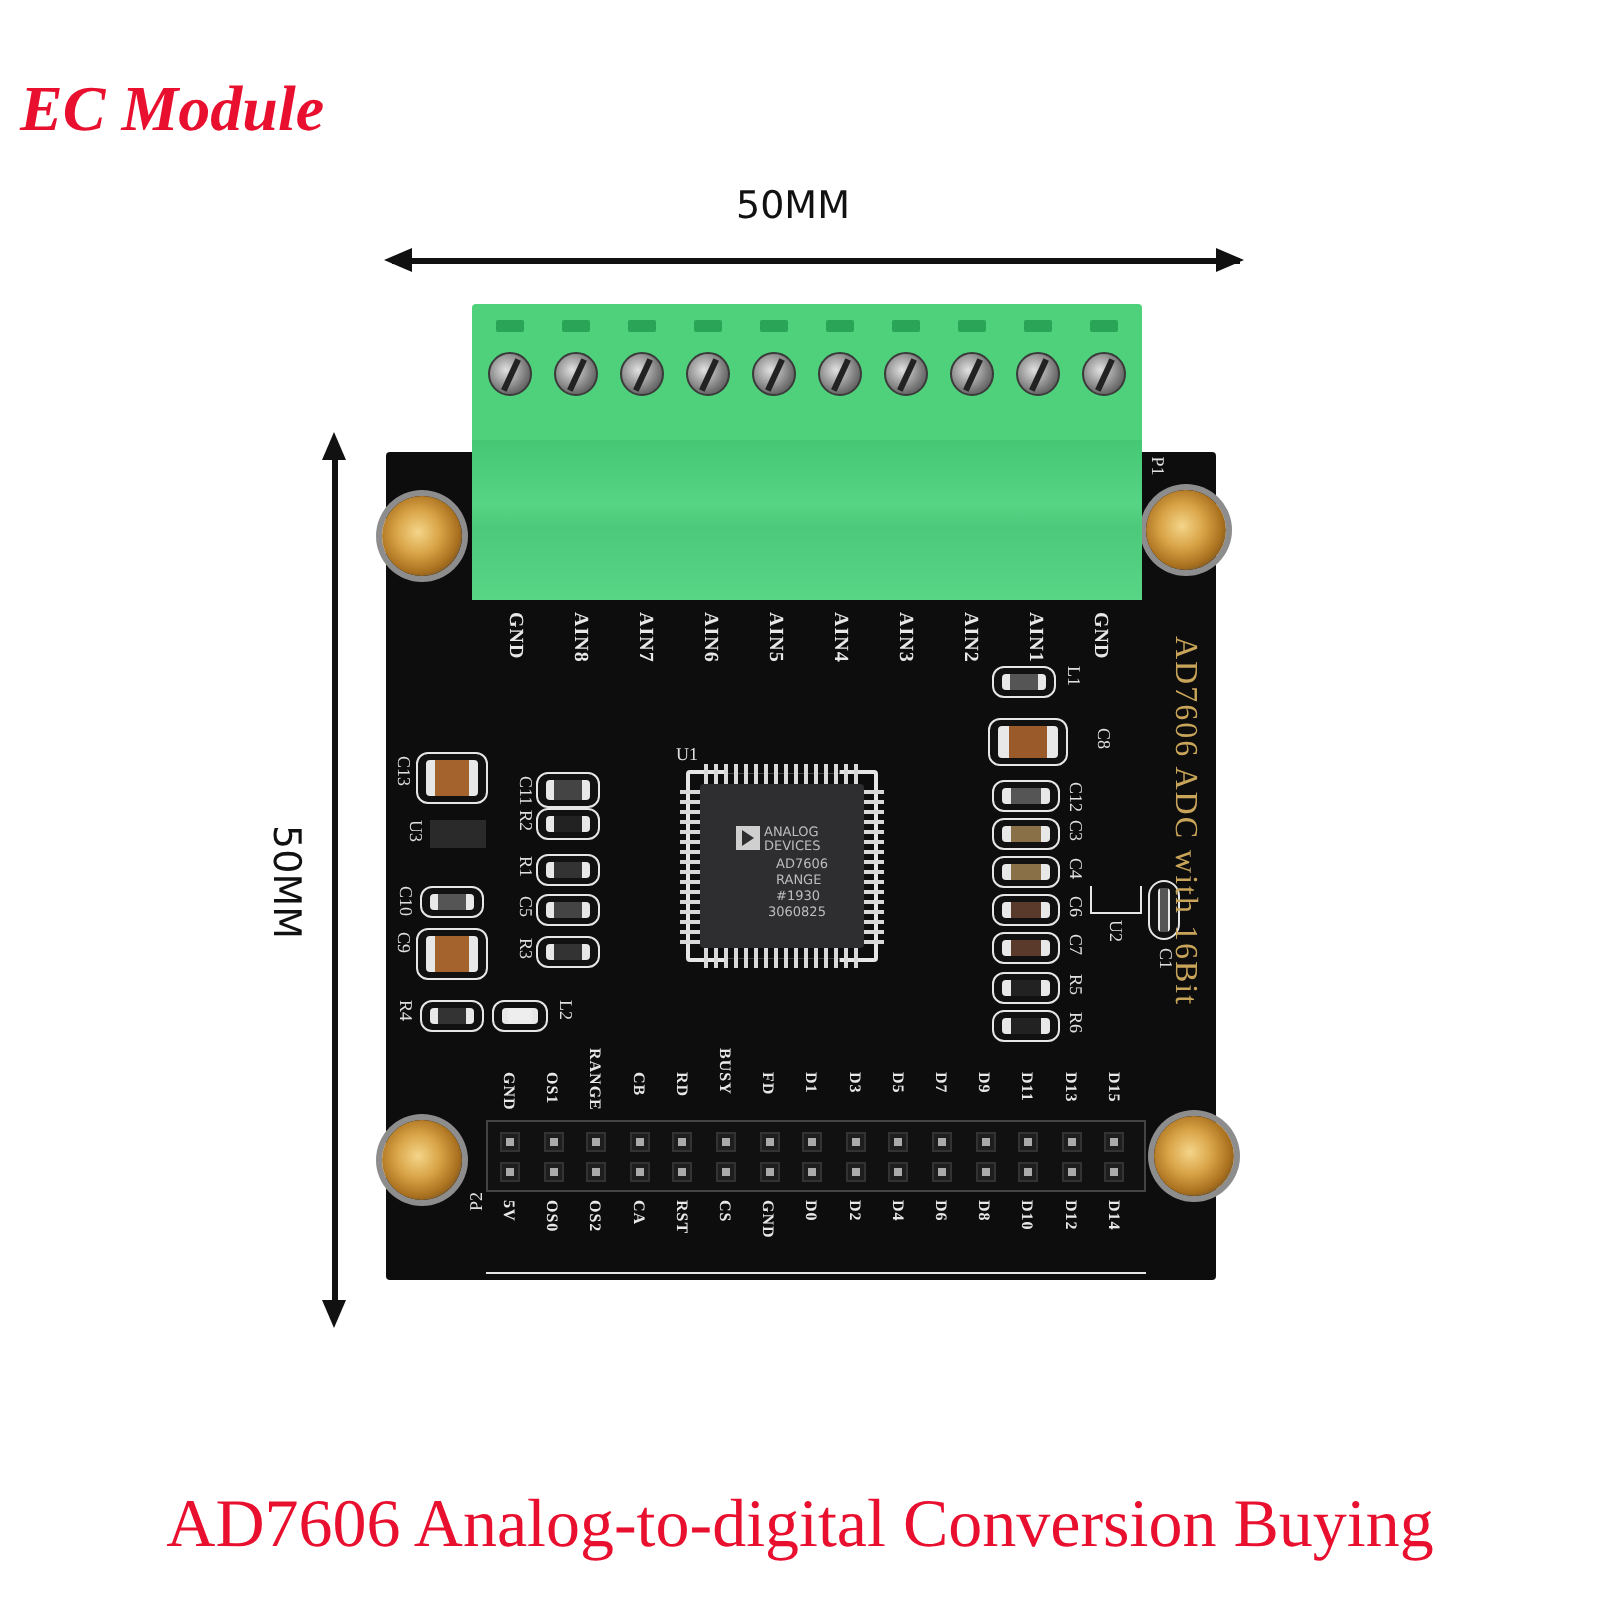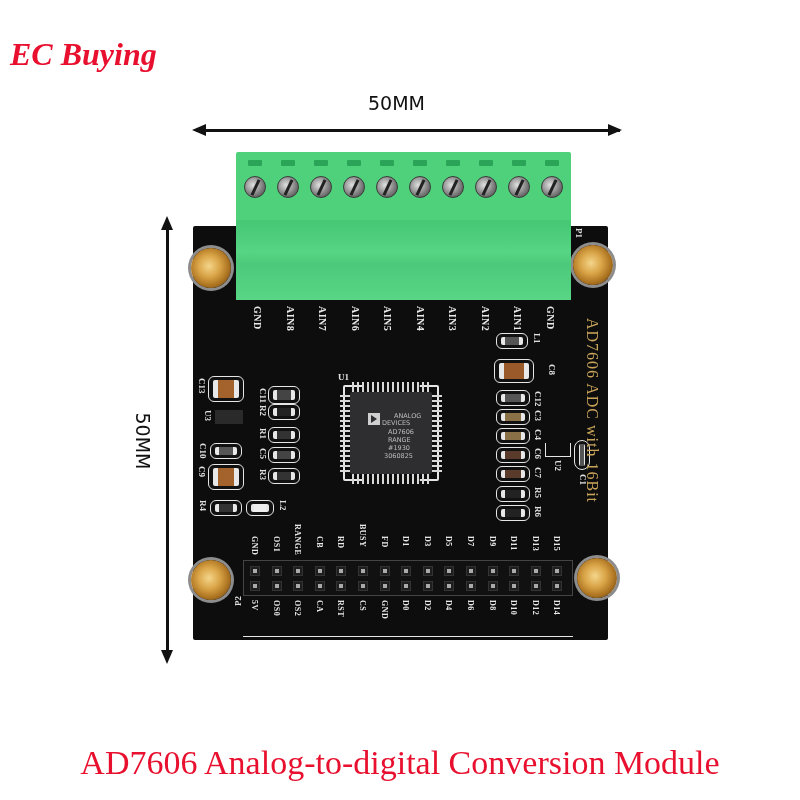--- a/index.html
+++ b/index.html
@@ -108,21 +108,21 @@
   .smd {
     position: absolute; border: 1.5px solid #e6e6e6; border-radius: 6px; background: #111;
   }
   .smd-body {
     position: absolute; left: 4px; right: 4px; top: 3px; bottom: 3px;
     background: linear-gradient(90deg, #e8e8e8 0 18%, var(--c, #555) 18% 82%, #e8e8e8 82%);
     border-radius: 2px;
   }
   .silk {
     position: absolute; font-family: "Liberation Serif", serif; font-size: 9px; color: #e0e0e0;
-    font-weight: bold;
+    font-weight: normal;
   }
   .silk-rot { writing-mode: vertical-rl; }
 
   .header-box {
     position: absolute; left: 243px; top: 560px; width: 330px; height: 36px;
     background: #111; border: 1px solid #444;
   }
   .header-pin {
     position: absolute; width: 10px; height: 10px; background: #1e1e1e; border: 1px solid #333;
   }
@@ -140,21 +140,21 @@
   }
 
   .caption {
     position: absolute; left: 0; top: 744px; width: 800px; text-align: center;
     font-family: "Liberation Serif", serif; font-size: 34px; color: #e8102e;
   }
 </style>
 </head>
 <body>
 
-<div class="brand">EC Buying</div>
+<div class="brand">EC Module</div>
 
 <div>
   <div class="dim-h-label">50MM</div>
   <div class="dim-h-line"></div>
   <div class="arrow-left"></div>
   <div class="arrow-right"></div>
 </div>
 
 <div>
   <div class="dim-v-line"></div>
@@ -211,21 +211,21 @@
   </div>
 
 <div class="chip-frame"></div>
 <div class="silk" style="left:338px;top:372px;">U1</div>
 <div class="chip-pins-h" style="left:352px;top:382px;"></div>
 <div class="chip-pins-h" style="left:352px;top:474px;"></div>
 <div class="chip-pins-v" style="left:340px;top:394px;"></div>
 <div class="chip-pins-v" style="left:432px;top:394px;"></div>
 <div class="chip"></div>
 <div class="chip-logo"></div>
-<div class="chip-text" style="left:382px;top:412px;margin-left:12px;">ANALOG</div>
+<div class="chip-text" style="left:382px;top:412px;">ANALOG</div>
 <div class="chip-text" style="left:382px;top:419px;">DEVICES</div>
 <div class="chip-text" style="left:388px;top:428px;">AD7606</div>
 <div class="chip-text" style="left:388px;top:436px;">RANGE</div>
 <div class="chip-text" style="left:388px;top:444px;">#1930</div>
 <div class="chip-text" style="left:384px;top:452px;">3060825</div>
 
 <div class="smd" style="left:208px;top:376px;width:36px;height:26px;--c:#a4622c;">
     <div class="smd-body"></div>
   </div>
 <div class="silk silk-rot" style="left:197px;top:378px;">C13</div>
@@ -375,13 +375,13 @@
     <div class="pin-label-v" style="left: 444.4px; top: 600px; font-size: 8px;">D4</div>
     <div class="pin-label-v" style="left: 466px; top: 600px; font-size: 8px;">D6</div>
     <div class="pin-label-v" style="left: 487.6px; top: 600px; font-size: 8px;">D8</div>
     <div class="pin-label-v" style="left: 509.2px; top: 600px; font-size: 8px;">D10</div>
     <div class="pin-label-v" style="left: 530.8px; top: 600px; font-size: 8px;">D12</div>
     <div class="pin-label-v" style="left: 552.4px; top: 600px; font-size: 8px;">D14</div>
   </div>
 <div class="header-outline"></div>
 <div class="silk silk-rot" style="left:233px;top:596px;transform:rotate(180deg);">P2</div>
 
-<div class="caption">AD7606 Analog-to-digital Conversion Module</div>
+<div class="caption">AD7606 Analog-to-digital Conversion Buying</div>
 
 </body></html>

